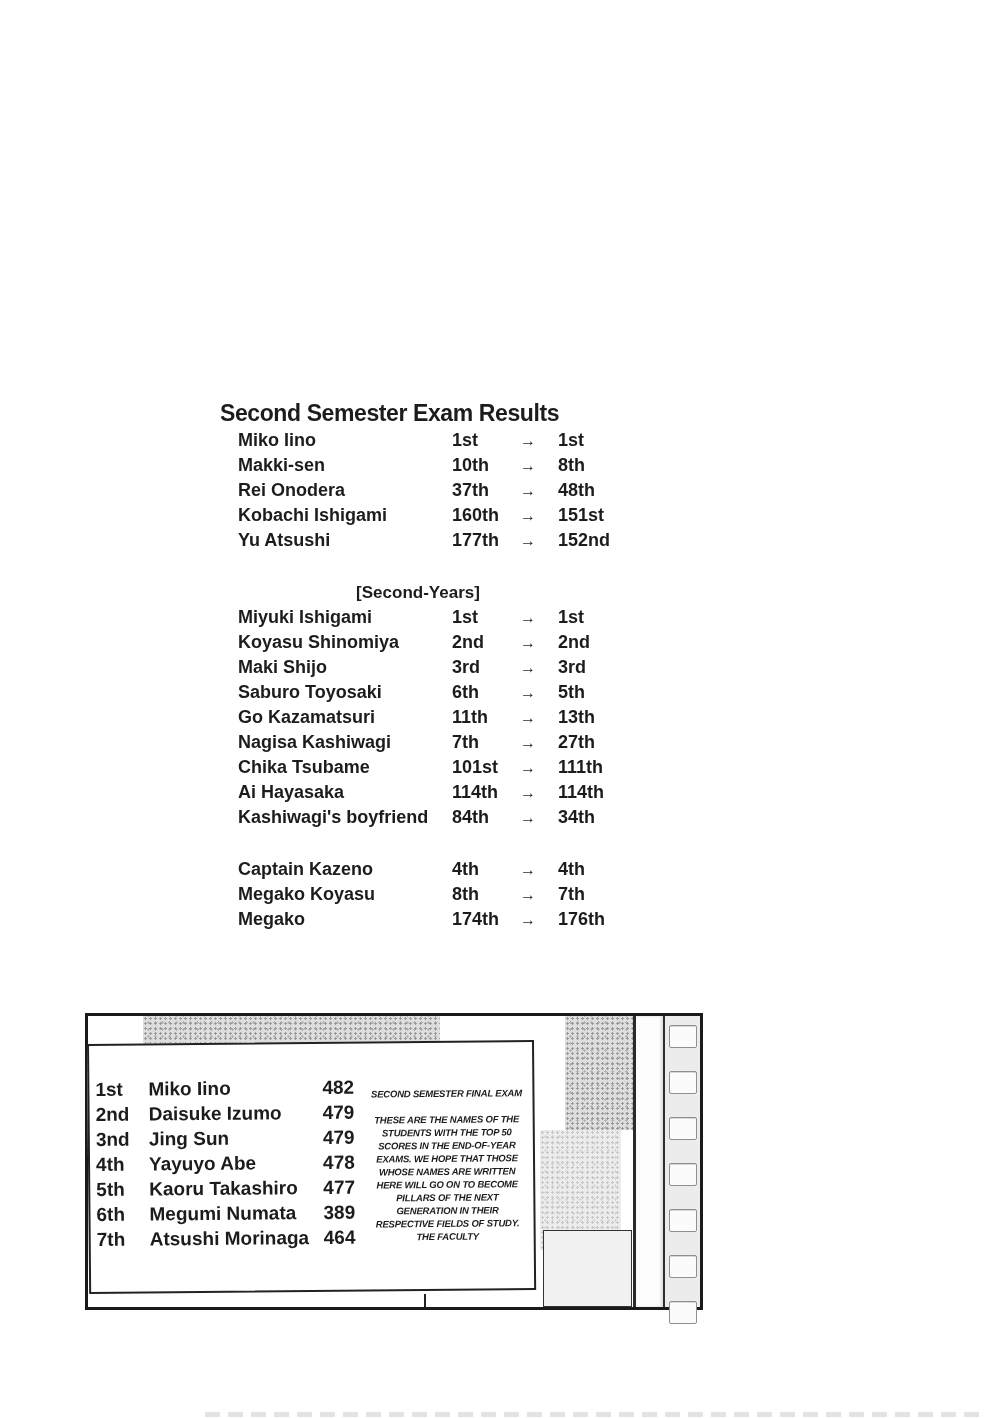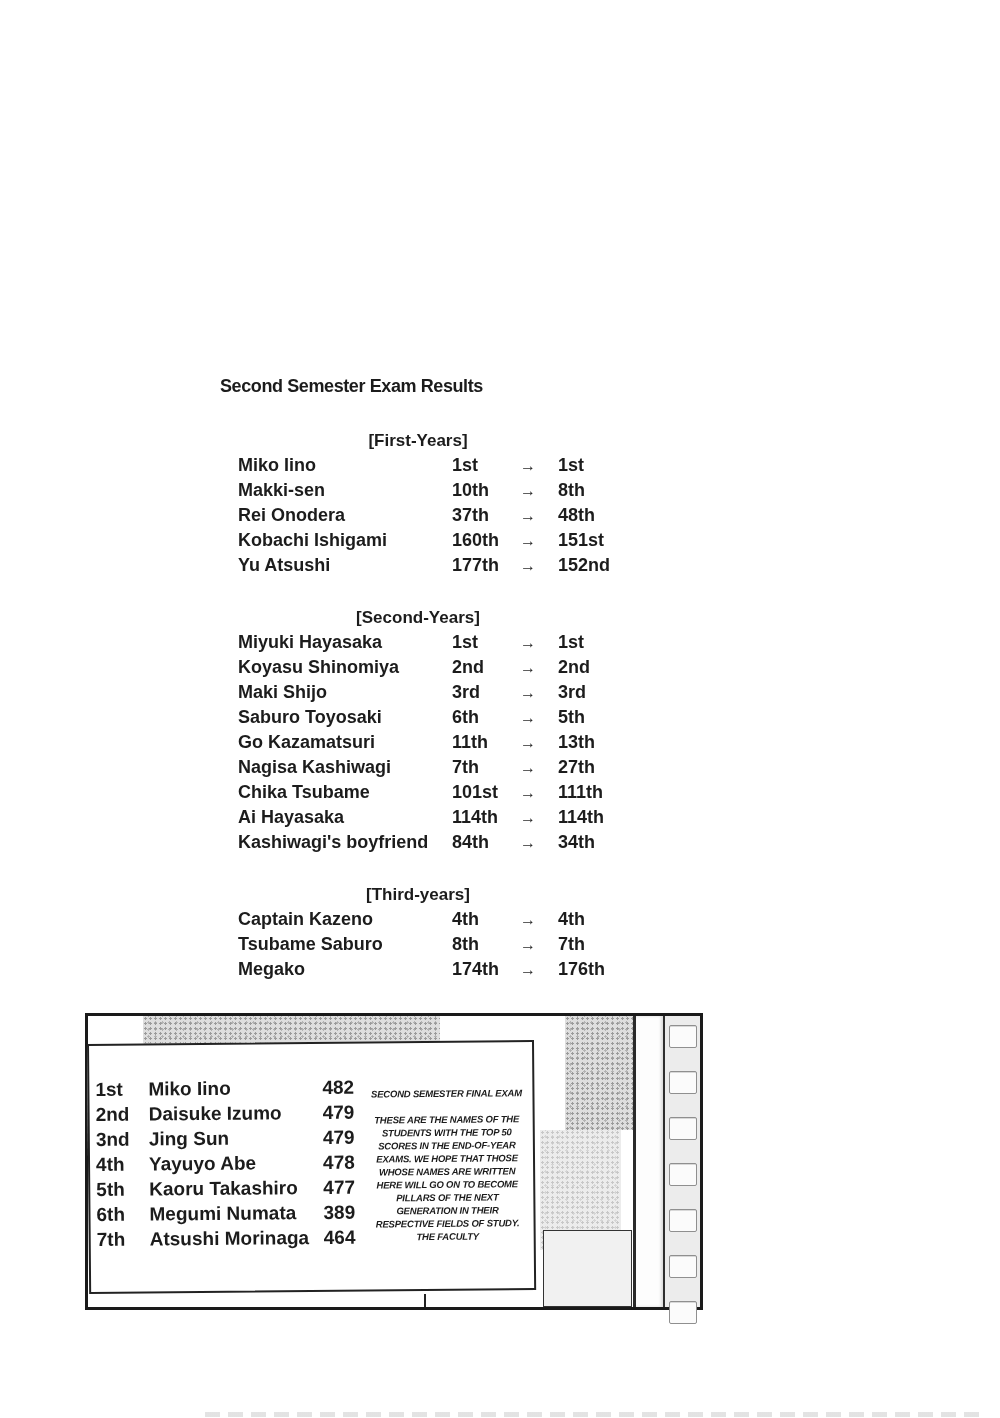--- a/index.html
+++ b/index.html
@@ -8,22 +8,22 @@
     background:#ffffff;
     font-family:"Liberation Sans", sans-serif;
     color:#1c1c1c;
     position:relative;
     overflow:hidden;
   }
   .page{position:absolute;inset:0;}
 
   
   .title{
-    position:absolute;left:220px;top:376px;
-    font-size:18px;font-weight:bold;letter-spacing:-0.4px;
+    position:absolute;left:220px;top:400px;
+    font-size:23px;font-weight:bold;letter-spacing:-0.4px;
     white-space:nowrap;
   }
   .sections{
     position:absolute;left:238px;top:428px;width:360px;
   }
   .section + .section{margin-top:27px;}
   .section-header{
     height:25px;line-height:25px;text-align:center;
     font-size:17px;font-weight:bold;
   }
@@ -118,21 +118,20 @@
 </head>
 <body>
 
 <div class="page">
 
   <div class="title">Second Semester Exam Results</div>
 
   <div class="sections">
 
     <div class="section">
-      <div class="section-header">[First-Years]</div>
 
         <div class="row">
           <span>Miko Iino</span>
           <span>1st</span>
           <span class="arrow">→</span>
           <span>1st</span>
         </div>
 
         <div class="row">
           <span>Makki-sen</span>
@@ -161,21 +160,21 @@
           <span class="arrow">→</span>
           <span>152nd</span>
         </div>
 
     </div>
 
     <div class="section">
       <div class="section-header">[Second-Years]</div>
 
         <div class="row">
-          <span>Miyuki Hayasaka</span>
+          <span>Miyuki Ishigami</span>
           <span>1st</span>
           <span class="arrow">→</span>
           <span>1st</span>
         </div>
 
         <div class="row">
           <span>Koyasu Shinomiya</span>
           <span>2nd</span>
           <span class="arrow">→</span>
           <span>2nd</span>
@@ -226,31 +225,30 @@
         <div class="row">
           <span>Kashiwagi's boyfriend</span>
           <span>84th</span>
           <span class="arrow">→</span>
           <span>34th</span>
         </div>
 
     </div>
 
     <div class="section">
-      <div class="section-header">[Third-years]</div>
 
         <div class="row">
           <span>Captain Kazeno</span>
           <span>4th</span>
           <span class="arrow">→</span>
           <span>4th</span>
         </div>
 
         <div class="row">
-          <span>Tsubame Saburo</span>
+          <span>Megako Koyasu</span>
           <span>8th</span>
           <span class="arrow">→</span>
           <span>7th</span>
         </div>
 
         <div class="row">
           <span>Megako</span>
           <span>174th</span>
           <span class="arrow">→</span>
           <span>176th</span>

